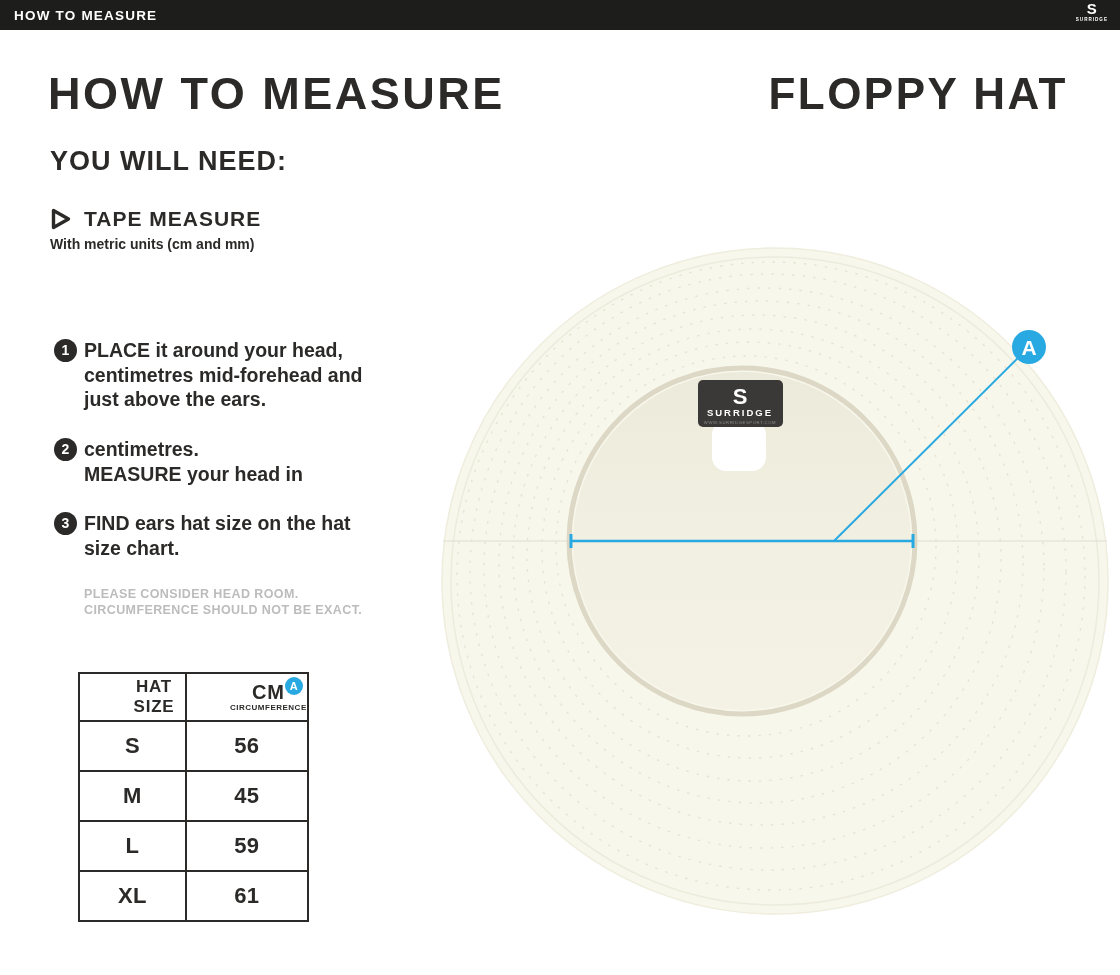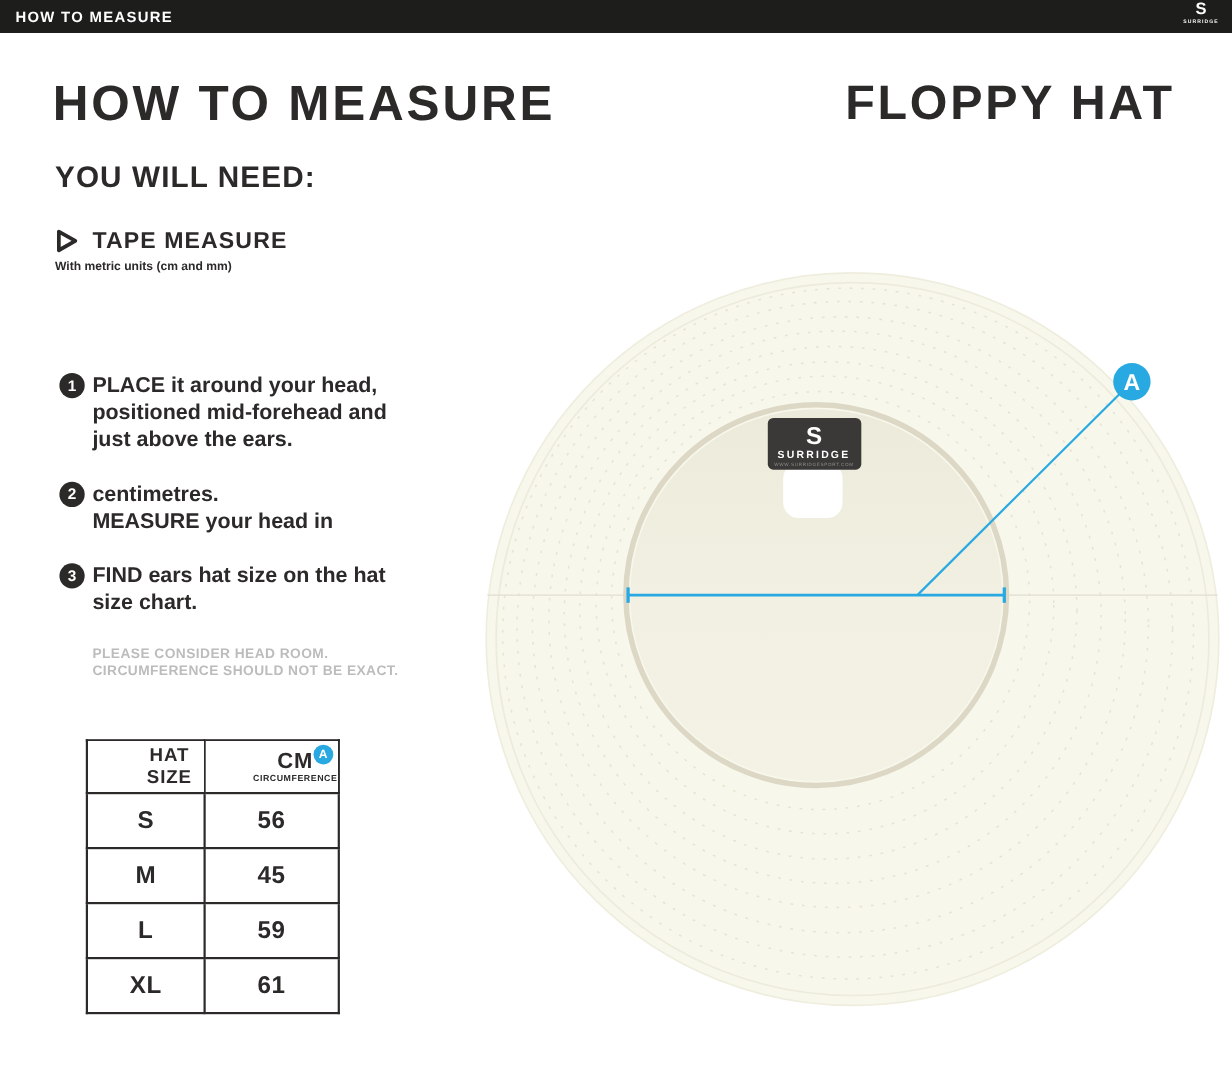--- a/index.html
+++ b/index.html
@@ -22,21 +22,21 @@
                 letter-spacing:2.5px; }
   .product-title { position:absolute; right:52px; top:69px; font-size:44px; font-weight:800;
                    letter-spacing:2.5px; }
   .need-heading { position:absolute; left:50px; top:146px; font-size:27px; font-weight:800;
                   letter-spacing:1px; }
 
   
   .tool-row { position:absolute; left:50px; top:207px; display:flex; align-items:flex-start; }
   .tool-row svg { display:block; }
   .tool-label { font-size:21px; font-weight:800; letter-spacing:1px; margin-left:12px; }
-  .tool-detail { position:absolute; left:50px; top:236px; font-size:11px; font-weight:bold; }
+  .tool-detail { position:absolute; left:50px; top:236px; font-size:14px; font-weight:bold; }
 
   
   .step { position:absolute; left:54px; display:flex; }
   .step-badge { flex:0 0 auto; width:23px; height:23px; border-radius:50%; background:#2b2a29;
                 color:#fff; font-size:14px; font-weight:bold; text-align:center; line-height:23px;
                 margin-top:1px; }
   .step-text { margin-left:7px; font-size:19.5px; font-weight:800; line-height:24.5px; }
   .step-1 { top:338px; }
   .step-2 { top:437px; }
   .step-3 { top:511px; }
@@ -84,21 +84,21 @@
       <path d="M3.5,3.5 L18.5,12 L3.5,20.5 Z" fill="#fff" stroke="#2b2a29" stroke-width="3.4" stroke-linejoin="round"></path>
     </svg>
     <span class="tool-label">TAPE MEASURE</span>
   </div>
   <div class="tool-detail">With metric units (cm and mm)</div>
 
   <div class="step step-1">
     <span class="step-badge">1</span>
     <div class="step-text">
       <div>PLACE it around your head,</div>
-      <div>positioned mid-forehead and</div>
+      <div>centimetres mid-forehead and</div>
       <div>just above the ears.</div>
     </div>
   </div>
 
   <div class="step step-2">
     <span class="step-badge">2</span>
     <div class="step-text">
       <div>centimetres.</div>
       <div>MEASURE your head in</div>
     </div>

